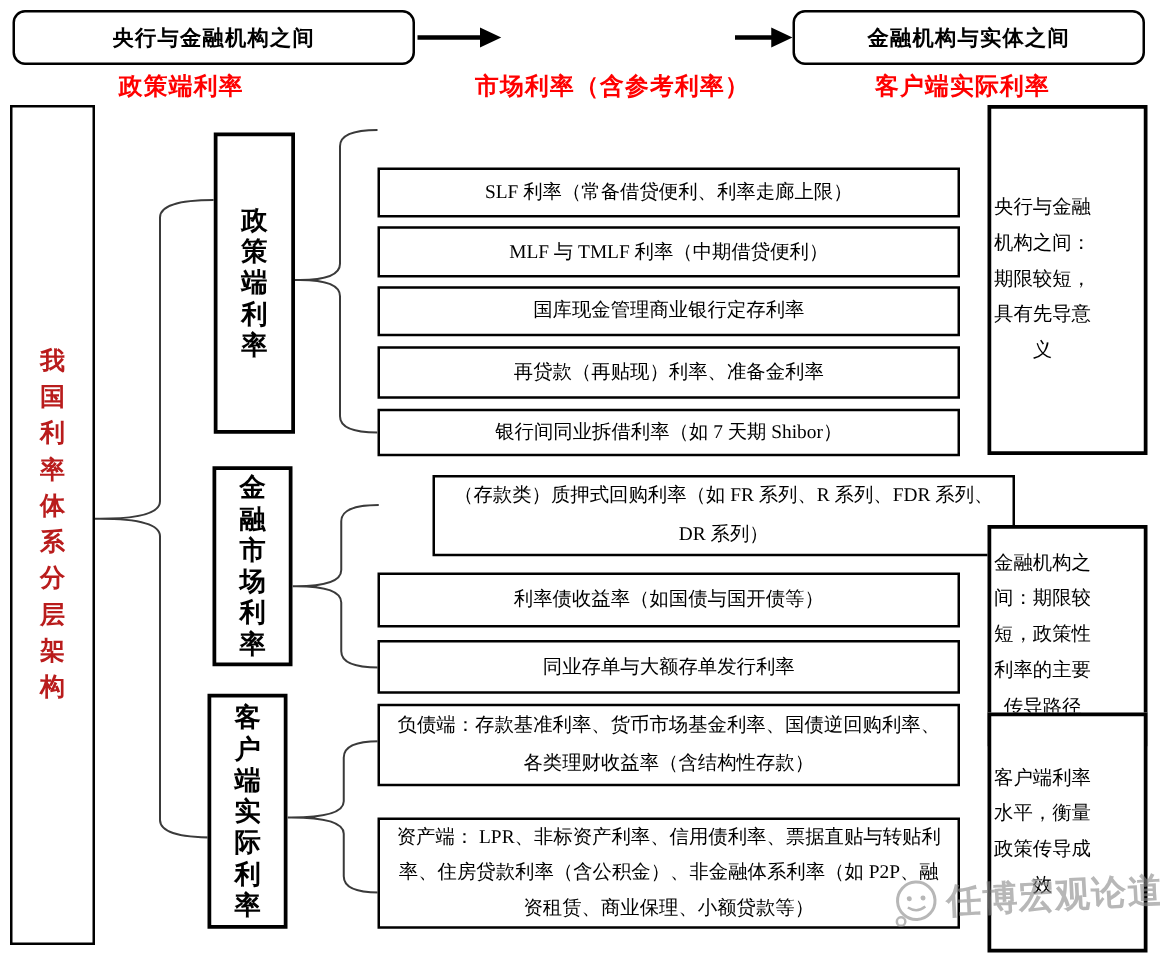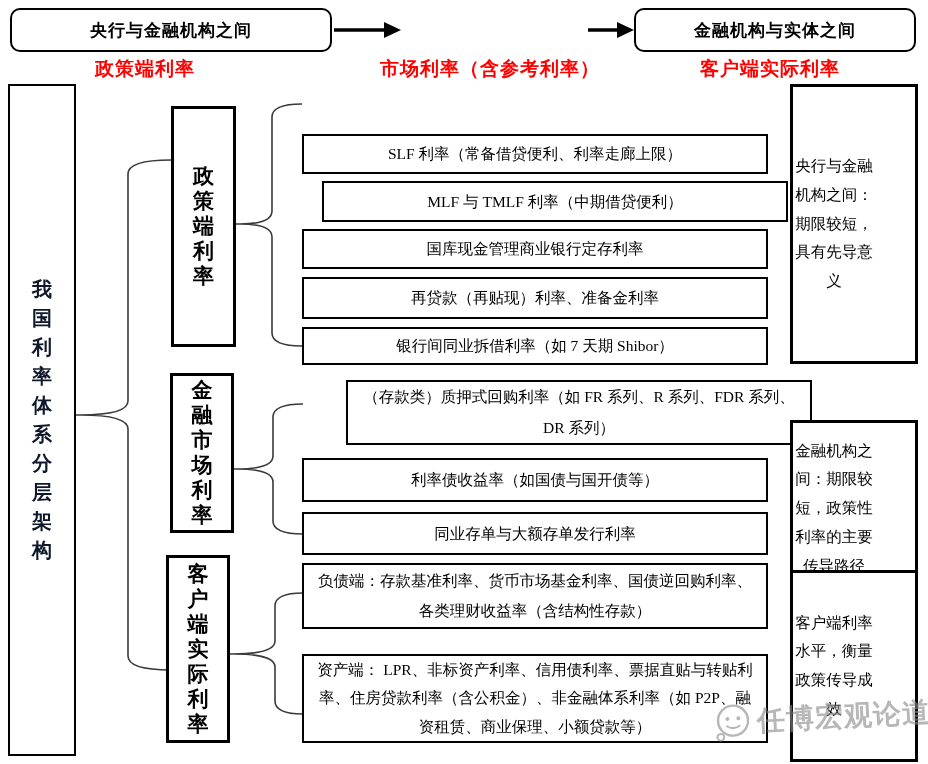--- a/index.html
+++ b/index.html
@@ -19,21 +19,21 @@
     font-size:19px;font-weight:bold;color:#ff0000;letter-spacing:1px;
   }
   
   .rootbox{
     position:absolute;left:8px;top:84px;width:68px;height:672px;box-sizing:border-box;
     border:2.5px solid #000;background:#fff;
     display:flex;align-items:center;justify-content:center;
   }
   .rootbox .vtext{
     width:24px;word-break:break-all;text-align:center;
-    font-size:20px;font-weight:bold;color:#0f172a;line-height:29px;
+    font-size:20px;font-weight:bold;color:#b91c1c;line-height:29px;
   }
   
   .tier{
     position:absolute;box-sizing:border-box;border:3.5px solid #000;background:#fff;
     display:flex;align-items:center;justify-content:center;
   }
   .tier .vtext{
     width:23px;word-break:break-all;text-align:center;
     font-size:21px;font-weight:bold;line-height:25px;
   }
@@ -107,21 +107,21 @@
       <span class="vtext">政策端利率</span>
     </div>
     <div class="tier" style="left:170px;top:373px;width:64px;height:160px;">
       <span class="vtext">金融市场利率</span>
     </div>
     <div class="tier" style="left:166px;top:555px;width:64px;height:188px;">
       <span class="vtext">客户端实际利率</span>
     </div>
 
     <div class="rate" style="top:134px;height:40px;">SLF 利率（常备借贷便利、利率走廊上限）</div>
-    <div class="rate" style="top:181px;height:41px;margin-left:20px;">MLF 与 TMLF 利率（中期借贷便利）</div>
+    <div class="rate" style="top:181px;height:41px;">MLF 与 TMLF 利率（中期借贷便利）</div>
     <div class="rate" style="top:229px;height:40px;">国库现金管理商业银行定存利率</div>
     <div class="rate" style="top:277px;height:42px;">再贷款（再贴现）利率、准备金利率</div>
     <div class="rate" style="top:327px;height:38px;">银行间同业拆借利率（如 7 天期 Shibor）</div>
 
     <div class="rate" style="top:380px;height:65px;line-height:1.95;margin-left:44px;">（存款类）质押式回购利率（如 FR 系列、R 系列、FDR 系列、DR 系列）</div>
     <div class="rate" style="top:458px;height:44px;">利率债收益率（如国债与国开债等）</div>
     <div class="rate" style="top:512px;height:43px;">同业存单与大额存单发行利率</div>
 
     <div class="rate" style="top:563px;height:66px;line-height:1.95;">负债端：存款基准利率、货币市场基金利率、国债逆回购利率、各类理财收益率（含结构性存款）</div>
     <div class="rate" style="top:654px;height:89px;line-height:1.85;">资产端： LPR、非标资产利率、信用债利率、票据直贴与转贴利率、住房贷款利率（含公积金）、非金融体系利率（如 P2P、融资租赁、商业保理、小额贷款等）</div>

